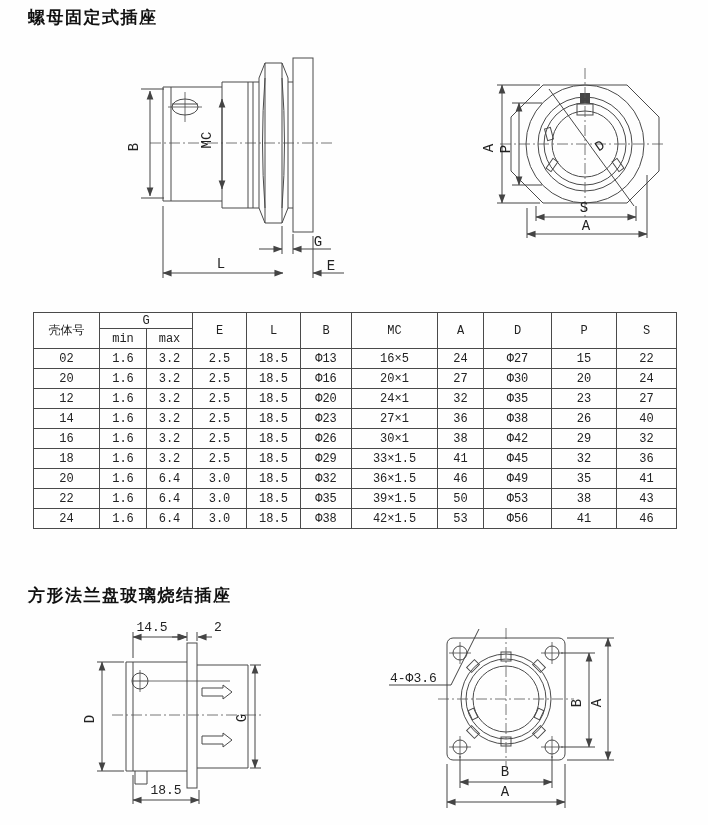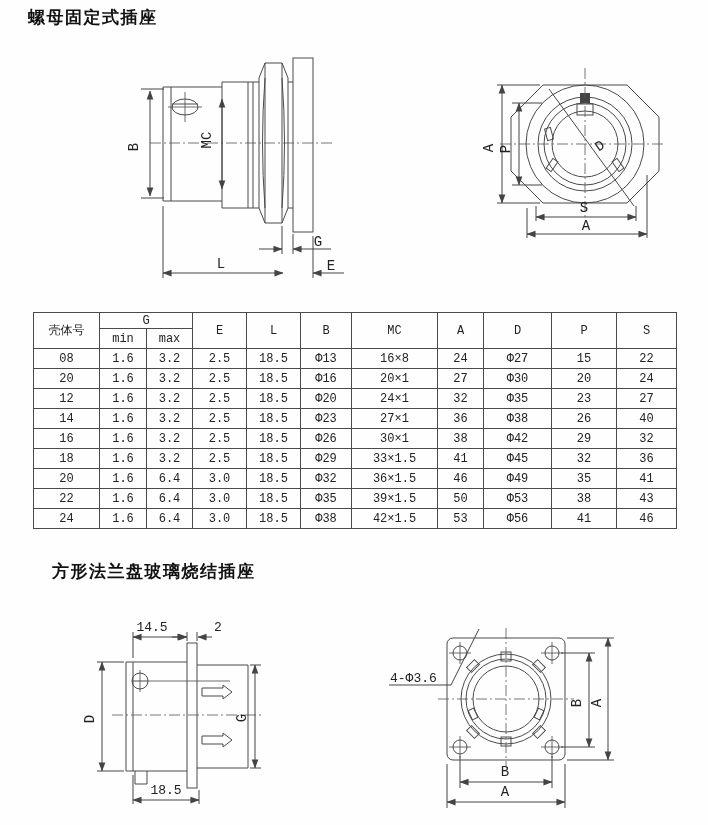--- a/index.html
+++ b/index.html
@@ -1,21 +1,21 @@
 <!DOCTYPE html>
 <html><head>
 <meta charset="utf-8">
 <style>
   html,body{margin:0;padding:0;background:#fff;}
   #page{position:relative;width:708px;height:825px;background:#fefefe;overflow:hidden;
         font-family:"Liberation Sans",sans-serif;color:#1a1a1a;}
   .sec-title{position:absolute;left:28px;font-size:17px;font-weight:bold;letter-spacing:1.5px;
              color:#111;font-family:"DejaVu Sans",sans-serif;}
   #title1{top:6px;}
-  #title2{top:560px;margin-left:24px;}
+  #title2{top:584px;}
   svg.draw{position:absolute;}
   #d1{left:95px;top:45px;}
   #d2{left:465px;top:50px;}
   #d3{left:80px;top:605px;}
   #d4{left:380px;top:608px;}
   #spec-table{position:absolute;left:33px;top:312px;width:643px;border-collapse:collapse;
               table-layout:fixed;font-family:"Liberation Mono","DejaVu Sans Mono",monospace;
               font-size:12px;color:#222;padding-left:44px;}
   #spec-table th,#spec-table td{border:1px solid #4a4a4a;text-align:center;vertical-align:middle;
               padding:0;font-weight:normal;height:19px;line-height:1;}
@@ -151,27 +151,27 @@
         <th rowspan="2">P</th>
         <th rowspan="2">S</th>
       </tr>
       <tr class="h2">
         <th>min</th>
         <th>max</th>
       </tr>
     </thead>
     <tbody>
         <tr>
-          <td>08</td>
+          <td>02</td>
           <td>1.6</td>
           <td>3.2</td>
           <td>2.5</td>
           <td>18.5</td>
           <td>Φ13</td>
-          <td>16×8</td>
+          <td>16×5</td>
           <td>24</td>
           <td>Φ27</td>
           <td>15</td>
           <td>22</td>
         </tr>
         <tr>
           <td>20</td>
           <td>1.6</td>
           <td>3.2</td>
           <td>2.5</td>

